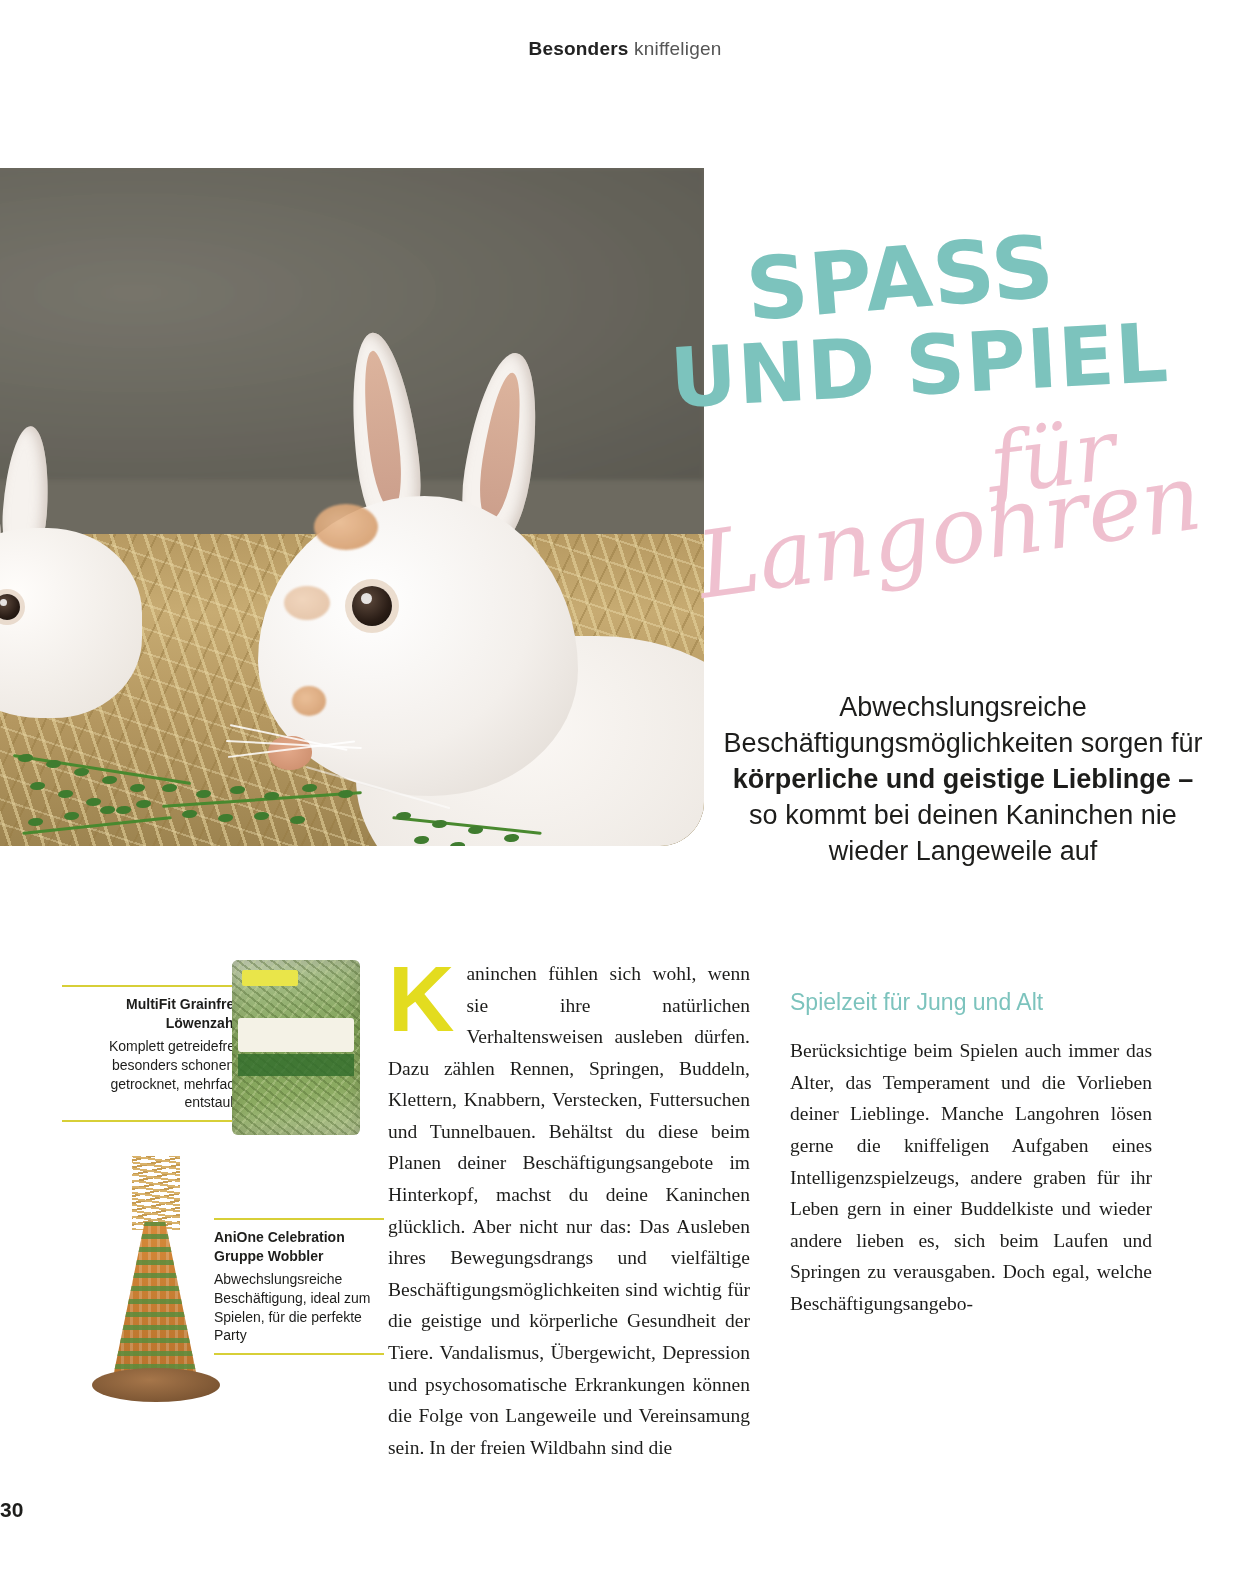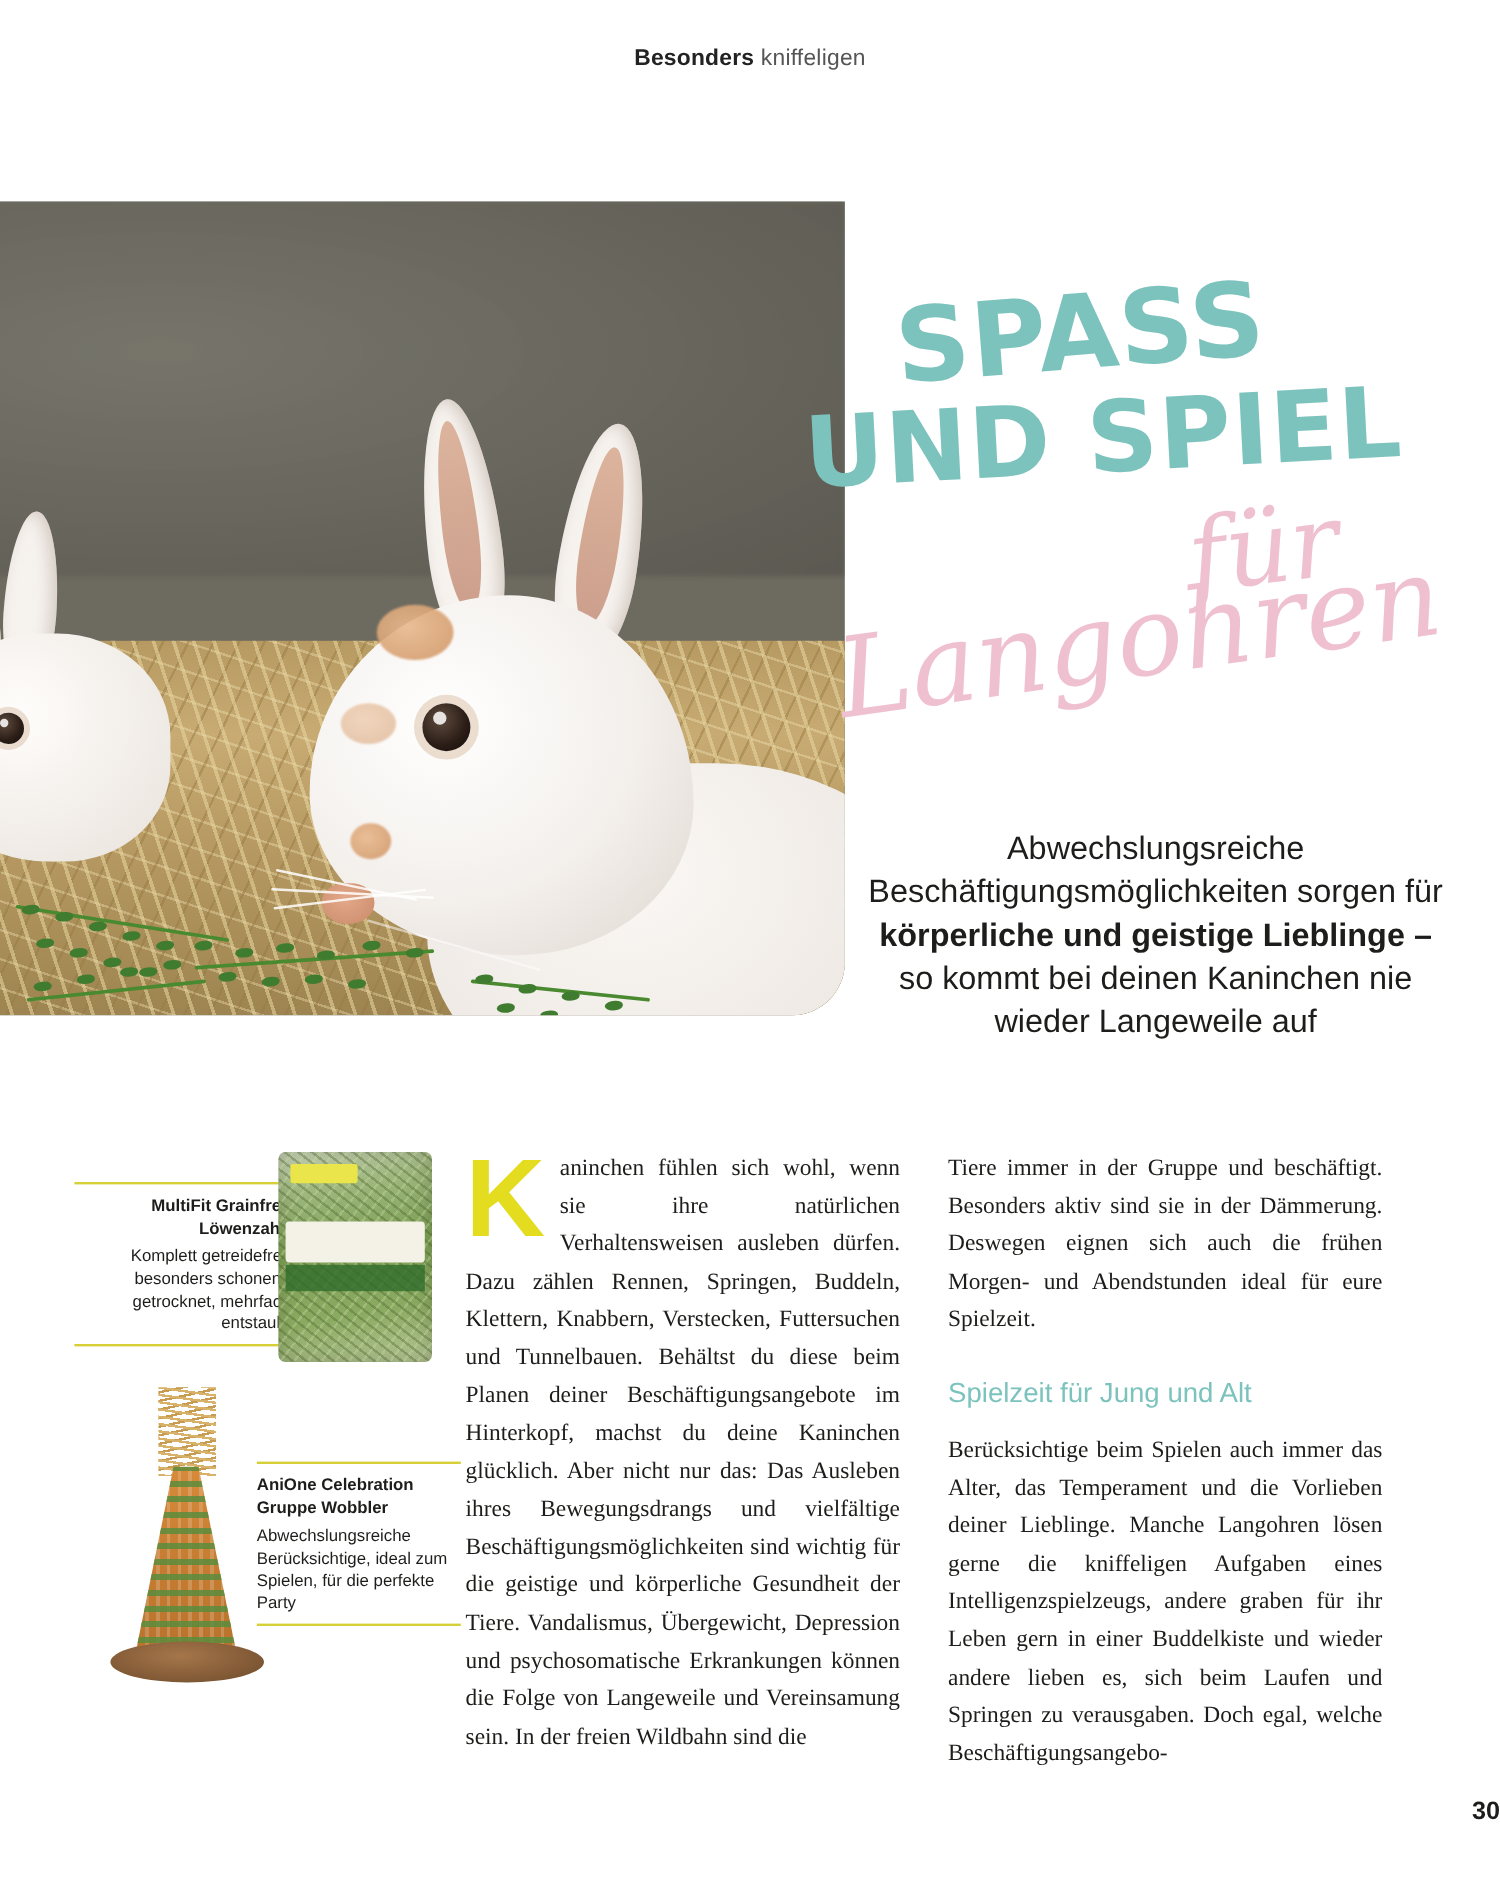--- a/index.html
+++ b/index.html
@@ -181,21 +181,21 @@
     font-size:92px;line-height:.78;color:#e3dc1f;margin:6px 12px 0 0;
   }
   .subhead{
     font-family:"Liberation Sans",sans-serif;font-size:23px;color:#7cc3bd;
     margin:26px 0 14px;text-align:left;
   }
   .col p{margin:0 0 0 0;}
 
   
   .folio{
-    position:absolute;left:0;top:1498px;width:100%;text-align:right;
+    position:absolute;left:0;top:1498px;width:100%;text-align:left;
     font-family:"Liberation Sans",sans-serif;font-weight:bold;font-size:21px;color:#1d1d1b;
   }
 </style>
 </head>
 <body>
 
 <div class="header">
   <span class="b">Besonders</span><span class="n"> kniffeligen</span>
 </div>
 
@@ -303,28 +303,27 @@
 
 <div class="wobbler">
   <div class="wob-grass"></div>
   <div class="wob-cone"></div>
   <div class="wob-weave"></div>
   <div class="wob-base"></div>
 </div>
 <div class="prod2-cap">
   <hr class="rule-l top">
   <span class="ttl">AniOne Celebration Gruppe Wobbler</span>
-  <span>Abwechslungsreiche Berücksichtige, ideal zum Spielen, für die perfekte Party</span>
+  <span>Abwechslungsreiche Beschäftigung, ideal zum Spielen, für die perfekte Party</span>
   <hr class="rule-l">
 </div>
 
 <div class="col c1">
   <span class="dropcap">K</span>
   <p>aninchen fühlen sich wohl, wenn sie ihre natürlichen Verhaltensweisen ausleben dürfen. Dazu zählen Rennen, Springen, Buddeln, Klettern, Knabbern, Verstecken, Futtersuchen und Tunnelbauen. Behältst du diese beim Planen deiner Beschäftigungsangebote im Hinterkopf, machst du deine Kaninchen glücklich. Aber nicht nur das: Das Ausleben ihres Bewegungsdrangs und vielfältige Beschäftigungsmöglichkeiten sind wichtig für die geistige und körperliche Gesundheit der Tiere. Vandalismus, Übergewicht, Depression und psychosomatische Erkrankungen können die Folge von Langeweile und Vereinsamung sein. In der freien Wildbahn sind die</p>
 </div>
 
 <div class="col c2">
-  <p>Tiere immer in der Gruppe und beschäftigt. Besonders aktiv sind sie in der Dämmerung. Deswegen eignen sich auch die frühen Morgen- und Abendstunden ideal für eure Spielzeit.</p>
   <div class="subhead">Spielzeit für Jung und Alt</div>
   <p>Berücksichtige beim Spielen auch immer das Alter, das Temperament und die Vorlieben deiner Lieblinge. Manche Langohren lösen gerne die kniffeligen Aufgaben eines Intelligenzspielzeugs, andere graben für ihr Leben gern in einer Buddelkiste und wieder andere lieben es, sich beim Laufen und Springen zu verausgaben. Doch egal, welche Beschäftigungsangebo-</p>
 </div>
 
 <div class="folio">30</div>
 
 </body></html>

